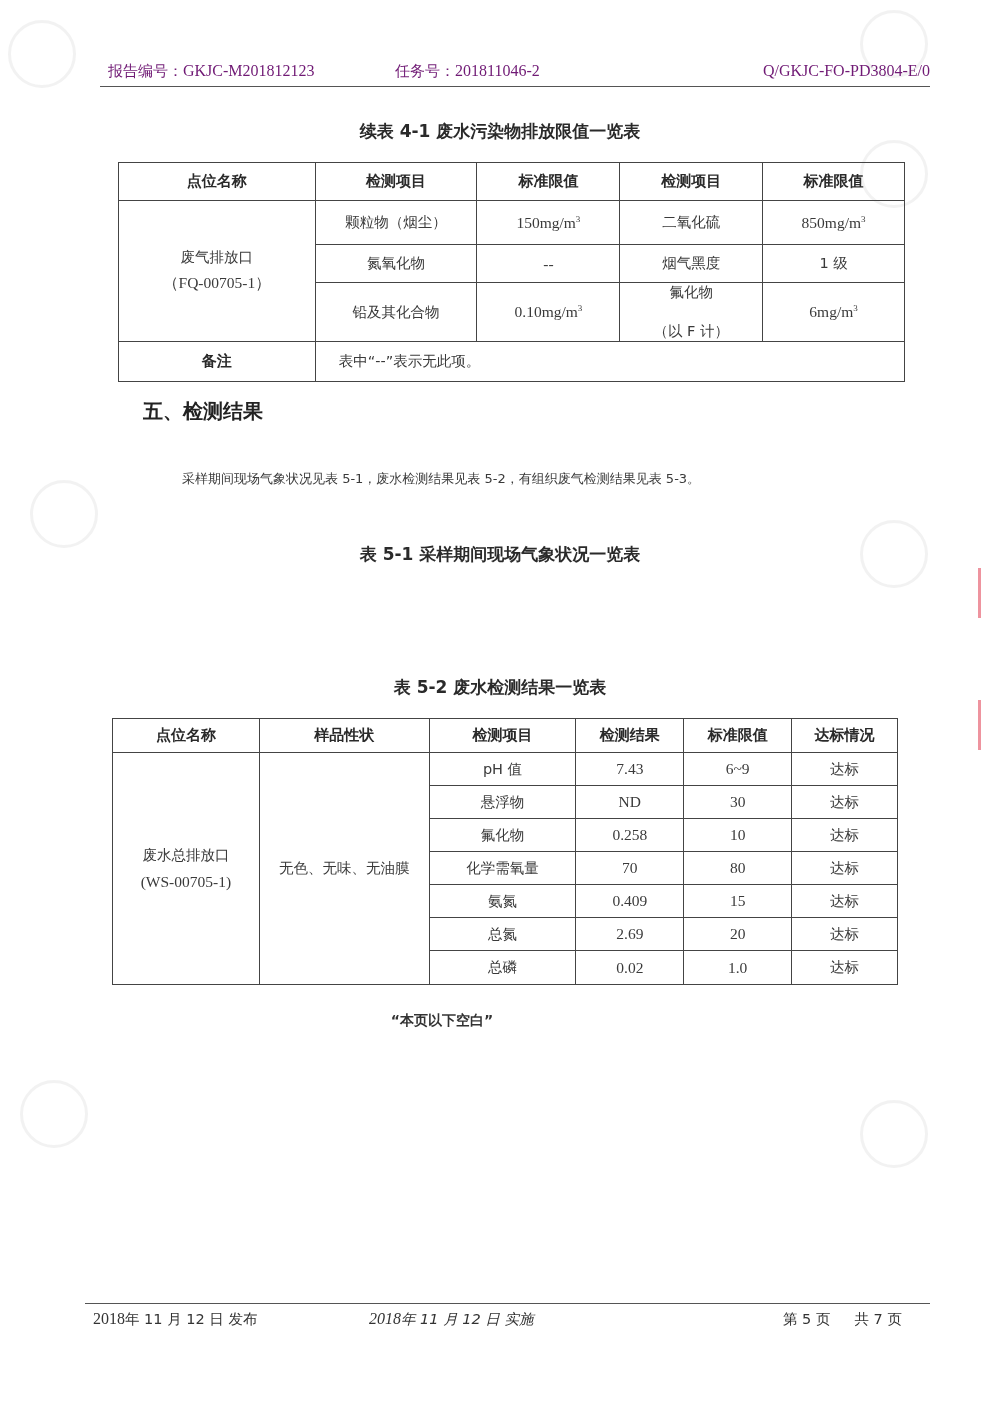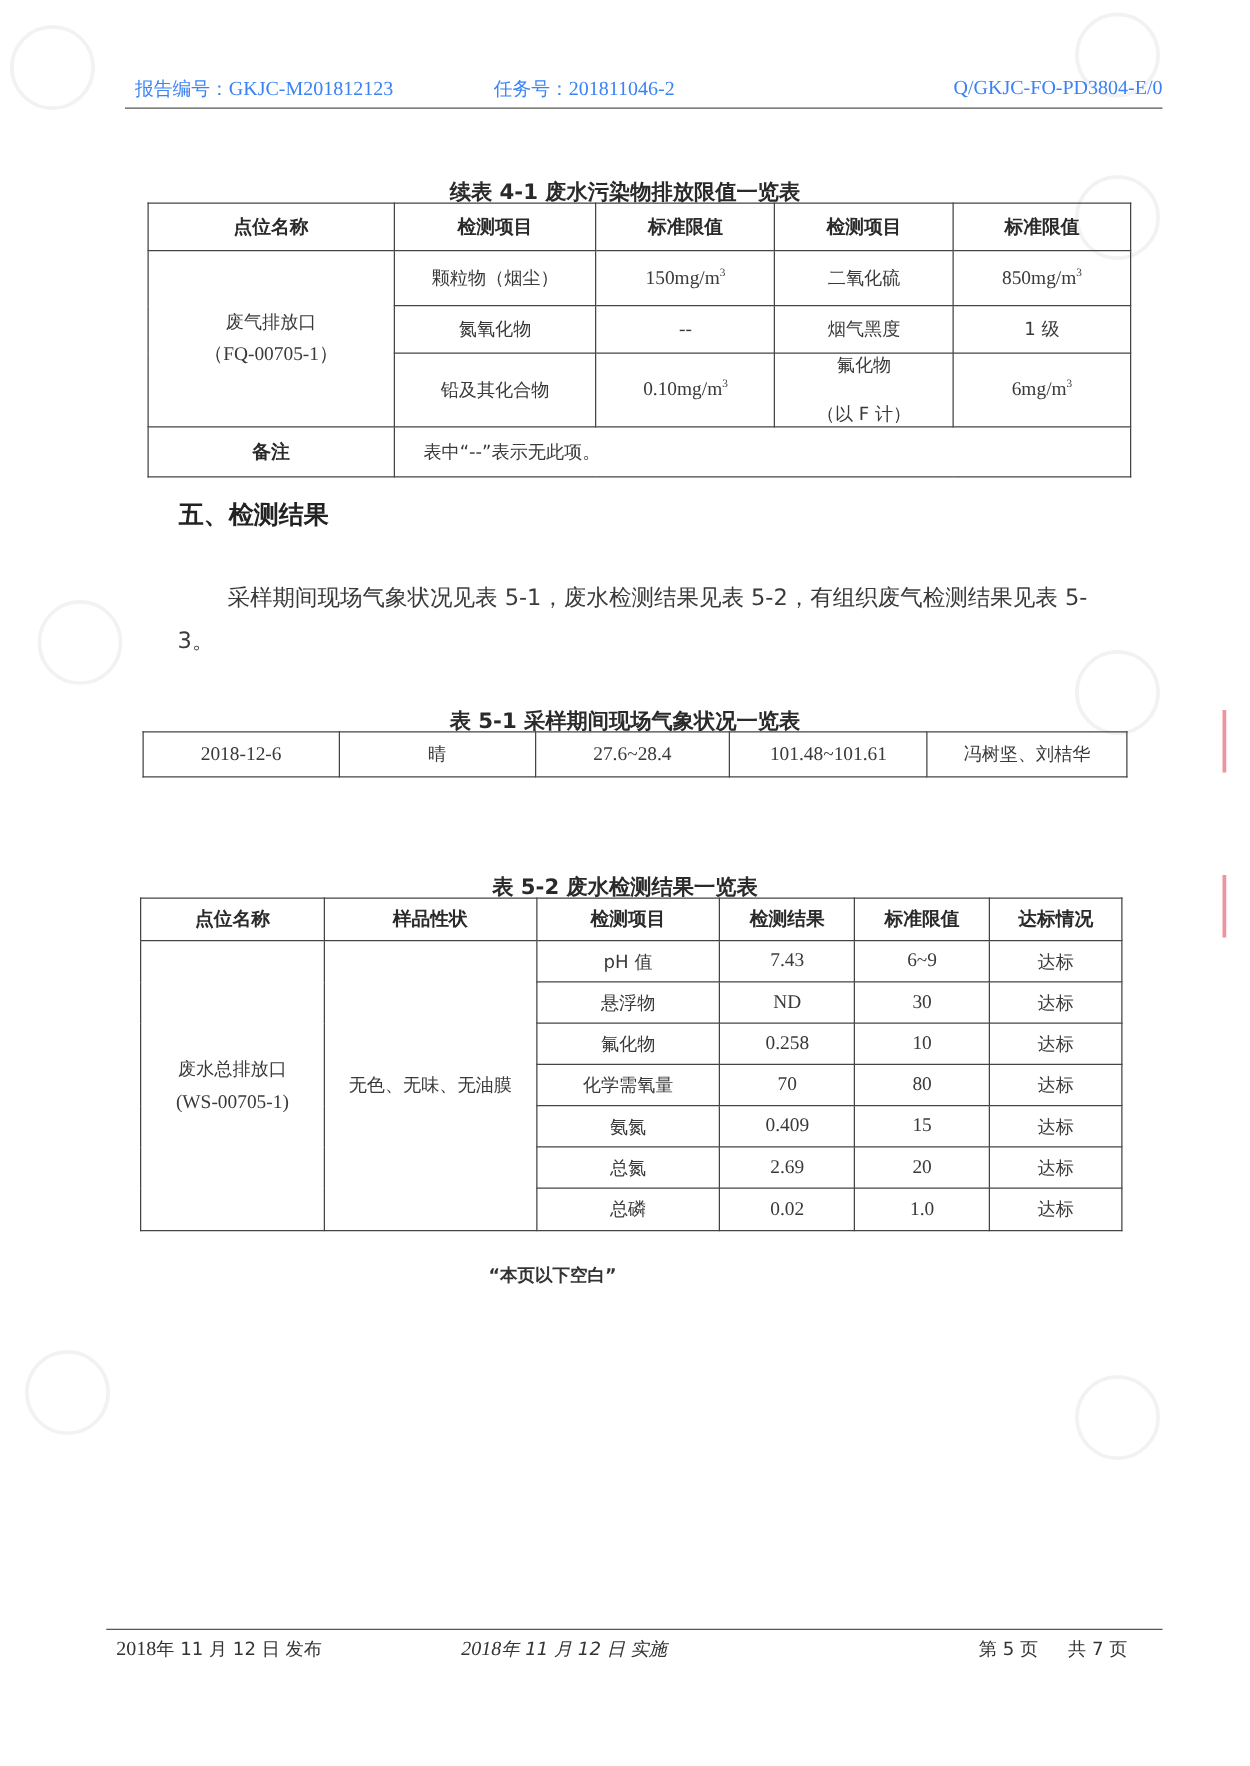--- a/index.html
+++ b/index.html
@@ -9,46 +9,46 @@
       font-family: "Liberation Serif", "DejaVu Serif", serif;
       color: #2a2a2a;
     }
     .wm {
       position: absolute; width: 62px; height: 62px; border-radius: 50%;
       border: 3px solid #f1f1f1; opacity: 0.9;
     }
     .hdr {
       position: absolute; left: 100px; top: 60px; width: 830px; height: 26px;
       border-bottom: 1.5px solid #555;
-      font-size: 16px; color: #3b82f6;
+      font-size: 16px; color: #701a75;
     }
     .hdr span { position: absolute; top: 2px; }
     .hdr .cjk { font-family: "DejaVu Sans", sans-serif; font-size: 15px; }
     .caption {
       position: absolute; left: 0; width: 1000px; text-align: center;
-      font-family: "DejaVu Sans", sans-serif; font-weight: bold; font-size: 17px; color: #2a2a2a; margin-top: 22px;
+      font-family: "DejaVu Sans", sans-serif; font-weight: bold; font-size: 17px; color: #2a2a2a;
     }
     table.doc {
       position: absolute; border-collapse: collapse;
       font-size: 15.5px;
     }
     table.doc td {
       border: 1px solid #444; text-align: center; vertical-align: middle;
       padding: 0; color: #3a3a3a;
     }
     table.doc td.cjk { font-family: "DejaVu Sans", sans-serif; font-size: 14.5px; }
     table.doc td.th { font-family: "DejaVu Sans", sans-serif; font-weight: bold; font-size: 15px; color: #2a2a2a; }
     table.doc td.left { text-align: left; padding-left: 23px; }
     .section-title {
       position: absolute; left: 143px; top: 398px;
       font-family: "DejaVu Sans", sans-serif; font-weight: bold; font-size: 20px; color: #222;
     }
     .para {
       position: absolute; left: 142px; top: 462px; width: 730px;
-      font-family: "DejaVu Sans", sans-serif; font-size: 18px; line-height: 34px; color: #3a3a3a;
+      font-family: "DejaVu Sans", sans-serif; font-size: 13px; line-height: 34px; color: #3a3a3a;
       text-indent: 40px;
     }
     .blank-note {
       position: absolute; left: 0; width: 884px; top: 1012px; text-align: center;
       font-family: "DejaVu Sans", sans-serif; font-weight: bold; font-size: 14px; color: #333;
     }
     .ftr {
       position: absolute; left: 85px; top: 1303px; width: 845px; height: 10px;
       border-top: 1.5px solid #555;
     }
@@ -142,27 +142,20 @@
 
 <table class="doc" style="left:114px;top:585px;width:788px;">
   <colgroup>
     <col style="width:157px">
       <col style="width:157px">
       <col style="width:156px">
       <col style="width:158px">
       <col style="width:160px">
   </colgroup>
   <tbody>
-  <tr style="height:36px;">
-    <td>2018-12-6</td>
-    <td class="cjk">晴</td>
-    <td>27.6~28.4</td>
-    <td>101.48~101.61</td>
-    <td class="cjk">冯树坚、刘桔华</td>
-  </tr>
 </tbody>
   </table>
 
 <div class="caption" style="top:676px;">表 5-2   废水检测结果一览表</div>
 
 <table class="doc" style="left:112px;top:718px;width:786px;">
   <colgroup>
     <col style="width:147px">
       <col style="width:170px">
       <col style="width:147px">

